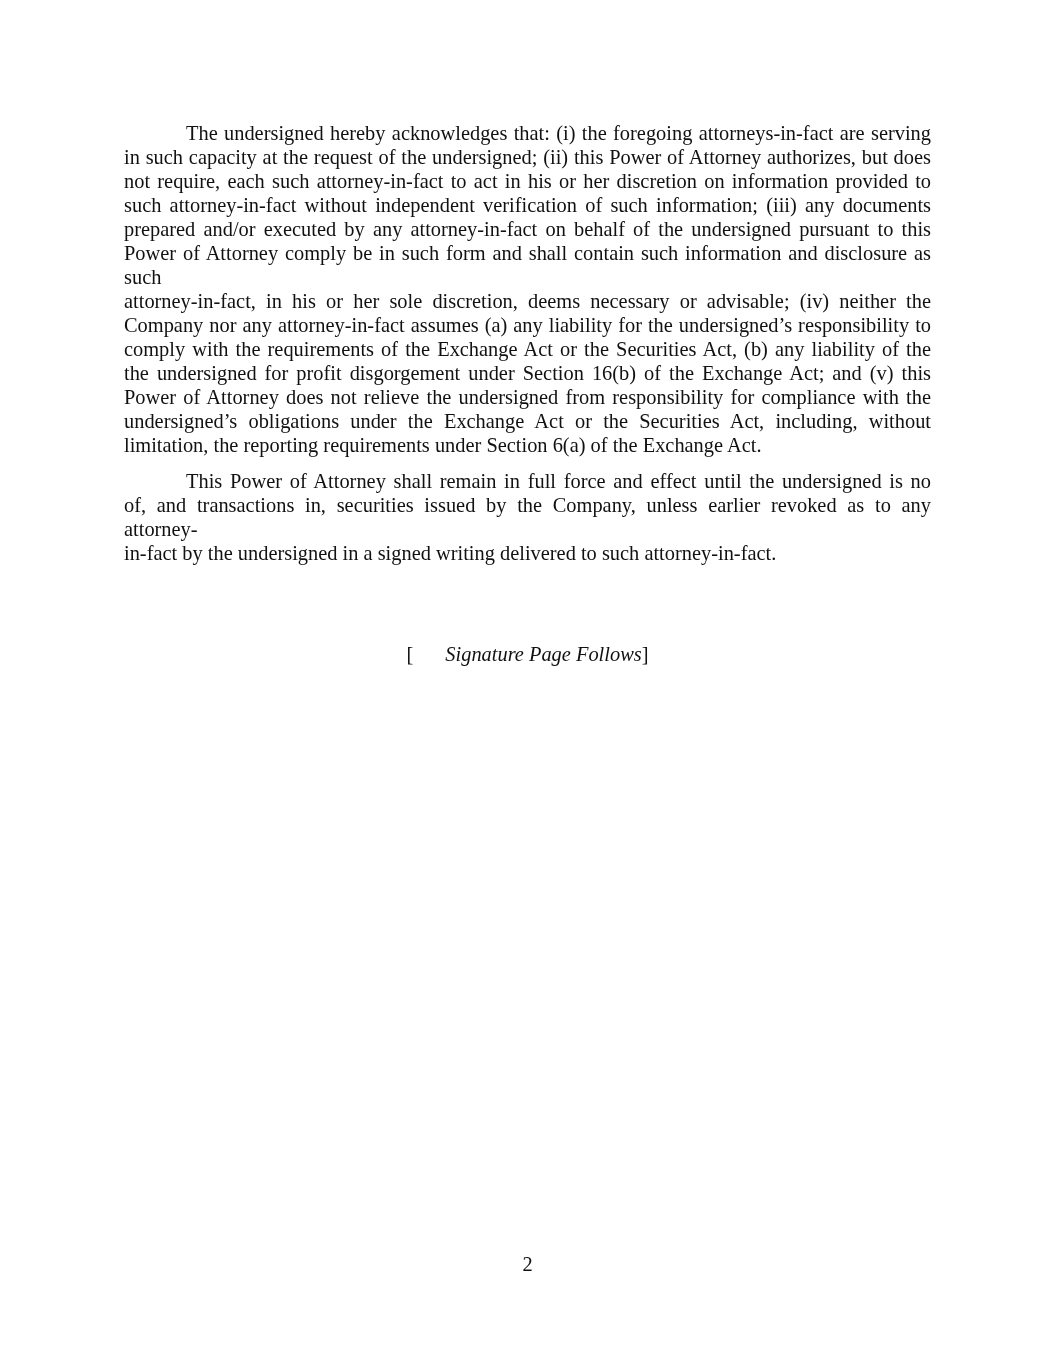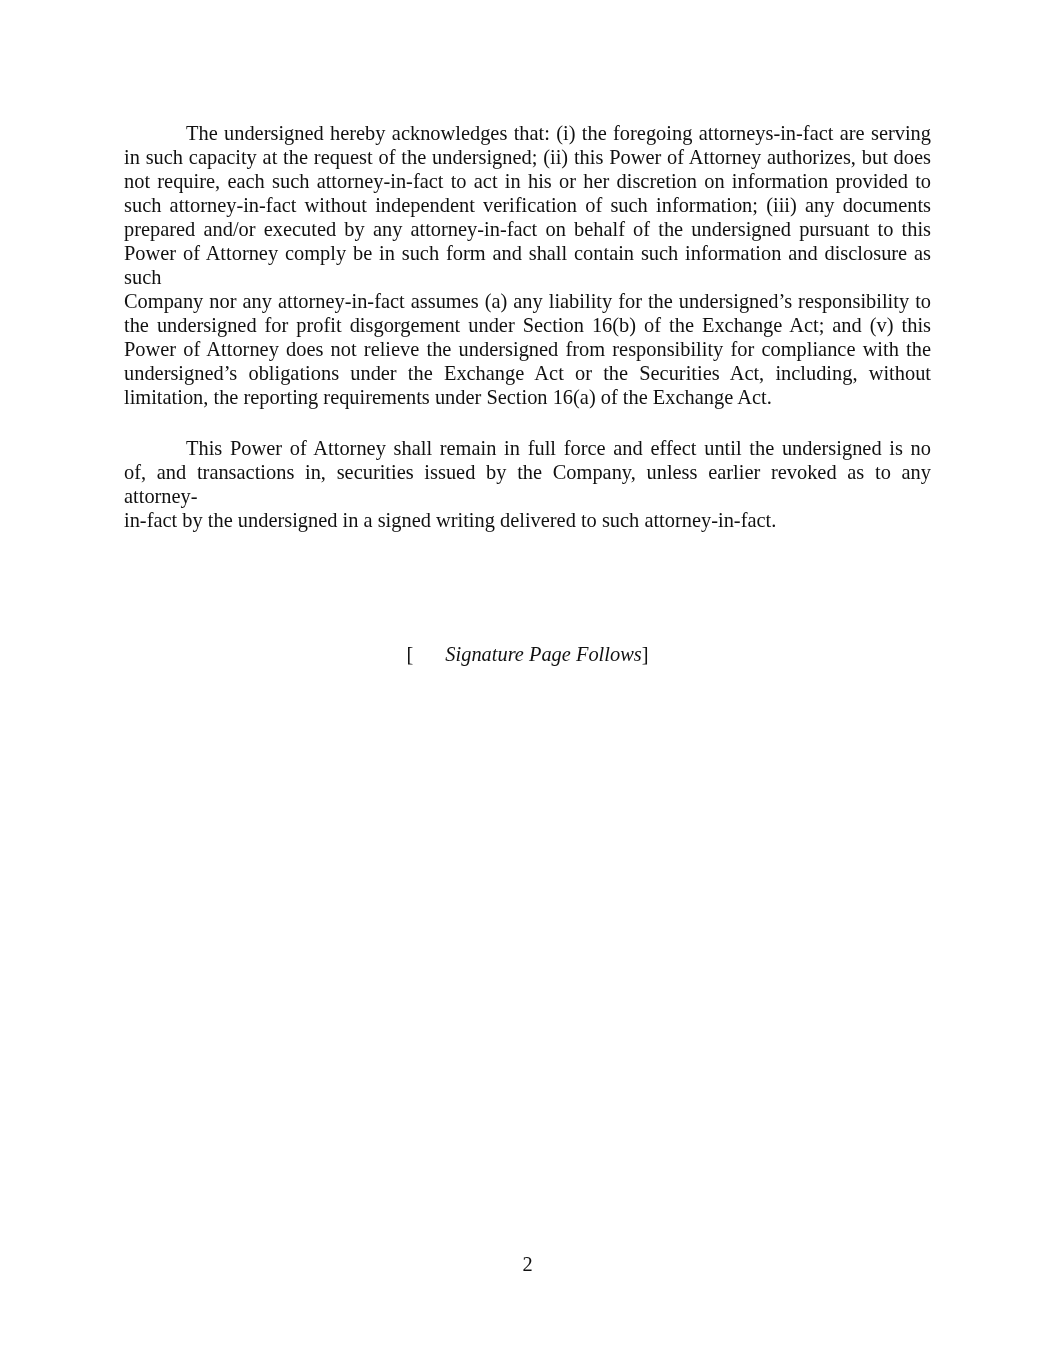--- a/index.html
+++ b/index.html
@@ -14,21 +14,21 @@
     font-family: "Liberation Serif", "DejaVu Serif", serif;
     font-size: 20.4px;
     overflow: hidden;
   }
   .content {
     position: absolute;
     left: 124px;
     top: 121px;
     width: 807px;
   }
-  .paragraph + .paragraph { margin-top: 27px; }
+  .paragraph + .paragraph { margin-top: 12px; }
   .line {
     line-height: 24px;
     text-align: justify;
     text-align-last: justify;
   }
   .line.first { text-indent: 62px; }
   .line.last { text-align-last: left; }
   .signature-note {
     position: absolute;
     top: 642px;
@@ -52,25 +52,27 @@
 
 <div class="page">
   <div class="content" id="paragraphs">
       <div class="paragraph">
         <div class="line first">The undersigned hereby acknowledges that: (i) the foregoing attorneys-in-fact are serving</div>
         <div class="line">in such capacity at the request of the undersigned; (ii) this Power of Attorney authorizes, but does</div>
         <div class="line">not require, each such attorney-in-fact to act in his or her discretion on information provided to</div>
         <div class="line">such attorney-in-fact without independent verification of such information; (iii) any documents</div>
         <div class="line">prepared and/or executed by any attorney-in-fact on behalf of the undersigned pursuant to this</div>
         <div class="line">Power of Attorney comply be in such form and shall contain such information and disclosure as such</div>
+        <div class="line">attorney-in-fact, in his or her sole discretion, deems necessary or advisable; (iv) neither the</div>
         <div class="line">Company nor any attorney-in-fact assumes (a) any liability for the undersigned’s responsibility to</div>
+        <div class="line">comply with the requirements of the Exchange Act or the Securities Act, (b) any liability of the</div>
         <div class="line">the undersigned for profit disgorgement under Section 16(b) of the Exchange Act; and (v) this</div>
         <div class="line">Power of Attorney does not relieve the undersigned from responsibility for compliance with the</div>
         <div class="line">undersigned’s obligations under the Exchange Act or the Securities Act, including, without</div>
-        <div class="line last">limitation, the reporting requirements under Section 16(a) of the Exchange Act.</div>
+        <div class="line last">limitation, the reporting requirements under Section 6(a) of the Exchange Act.</div>
       </div>
       <div class="paragraph">
         <div class="line first">This Power of Attorney shall remain in full force and effect until the undersigned is no</div>
         <div class="line">of, and transactions in, securities issued by the Company, unless earlier revoked as to any attorney-</div>
         <div class="line last">in-fact by the undersigned in a signed writing delivered to such attorney-in-fact.</div>
       </div>
     </div>
 
   <div class="signature-note"><span>[</span><span class="italic">Signature Page Follows</span><span>]</span></div>
 

